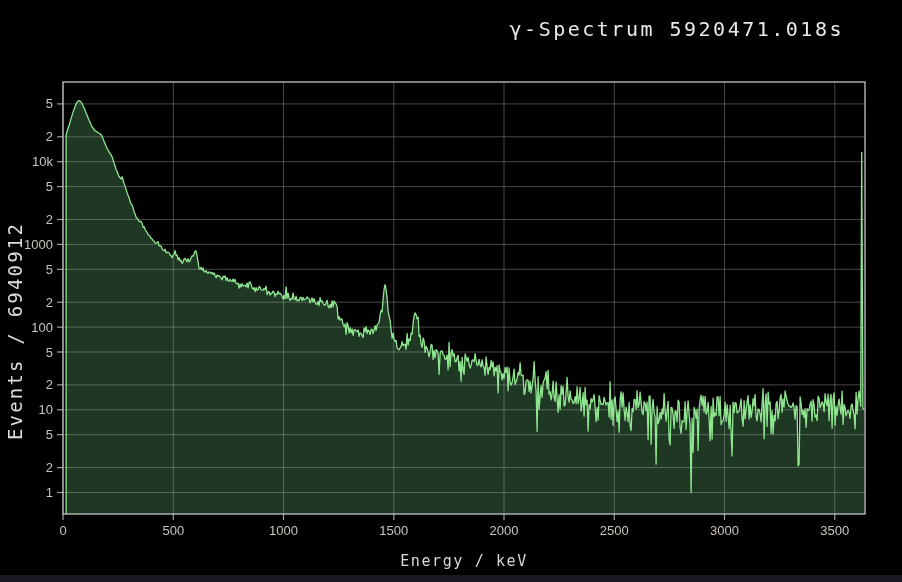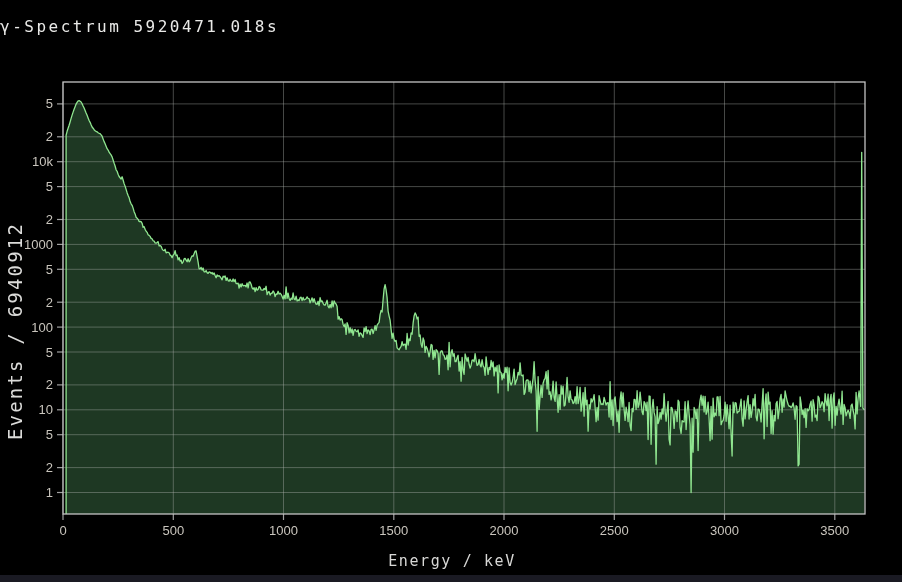--- a/index.html
+++ b/index.html
@@ -1,23 +1,23 @@
 <!DOCTYPE html>
 <html><head>
 <meta charset="utf-8">
 <style>
   html,body{margin:0;padding:0;background:#000;}
   body{width:902px;height:582px;position:relative;overflow:hidden;
        font-family:"DejaVu Sans Mono","Liberation Mono",monospace;}
-  .title{position:absolute;top:17px;left:0;width:844px;text-align:left;
-         color:#e9e9e7;font-size:16px;letter-spacing:2.5px;white-space:pre;}
+  .title{position:absolute;top:17px;left:0;width:844px;text-align:right;
+         color:#e9e9e7;font-size:20px;letter-spacing:2.5px;white-space:pre;}
   .ylabel{position:absolute;top:331px;left:15px;
           transform:translate(-50%,-50%) rotate(-90deg);
           color:#dbdbd9;font-size:19px;letter-spacing:2.2px;white-space:nowrap;}
-  .xlabel{position:absolute;top:552px;left:452px;transform:translateX(-50%);
+  .xlabel{position:absolute;top:552px;left:464px;transform:translateX(-50%);
           color:#d8d8d6;font-size:15px;letter-spacing:1.6px;white-space:nowrap;}
   .bottom-bar{position:absolute;left:0;bottom:0;width:902px;height:7px;background:#1a1a23;}
   svg#plot{position:absolute;left:0;top:0;}
   .ticktext{font-family:"Liberation Sans","DejaVu Sans",sans-serif;font-size:13px;}
 </style>
 </head>
 <body>
 
 <div class="title">γ-Spectrum 5920471.018s</div>
 

